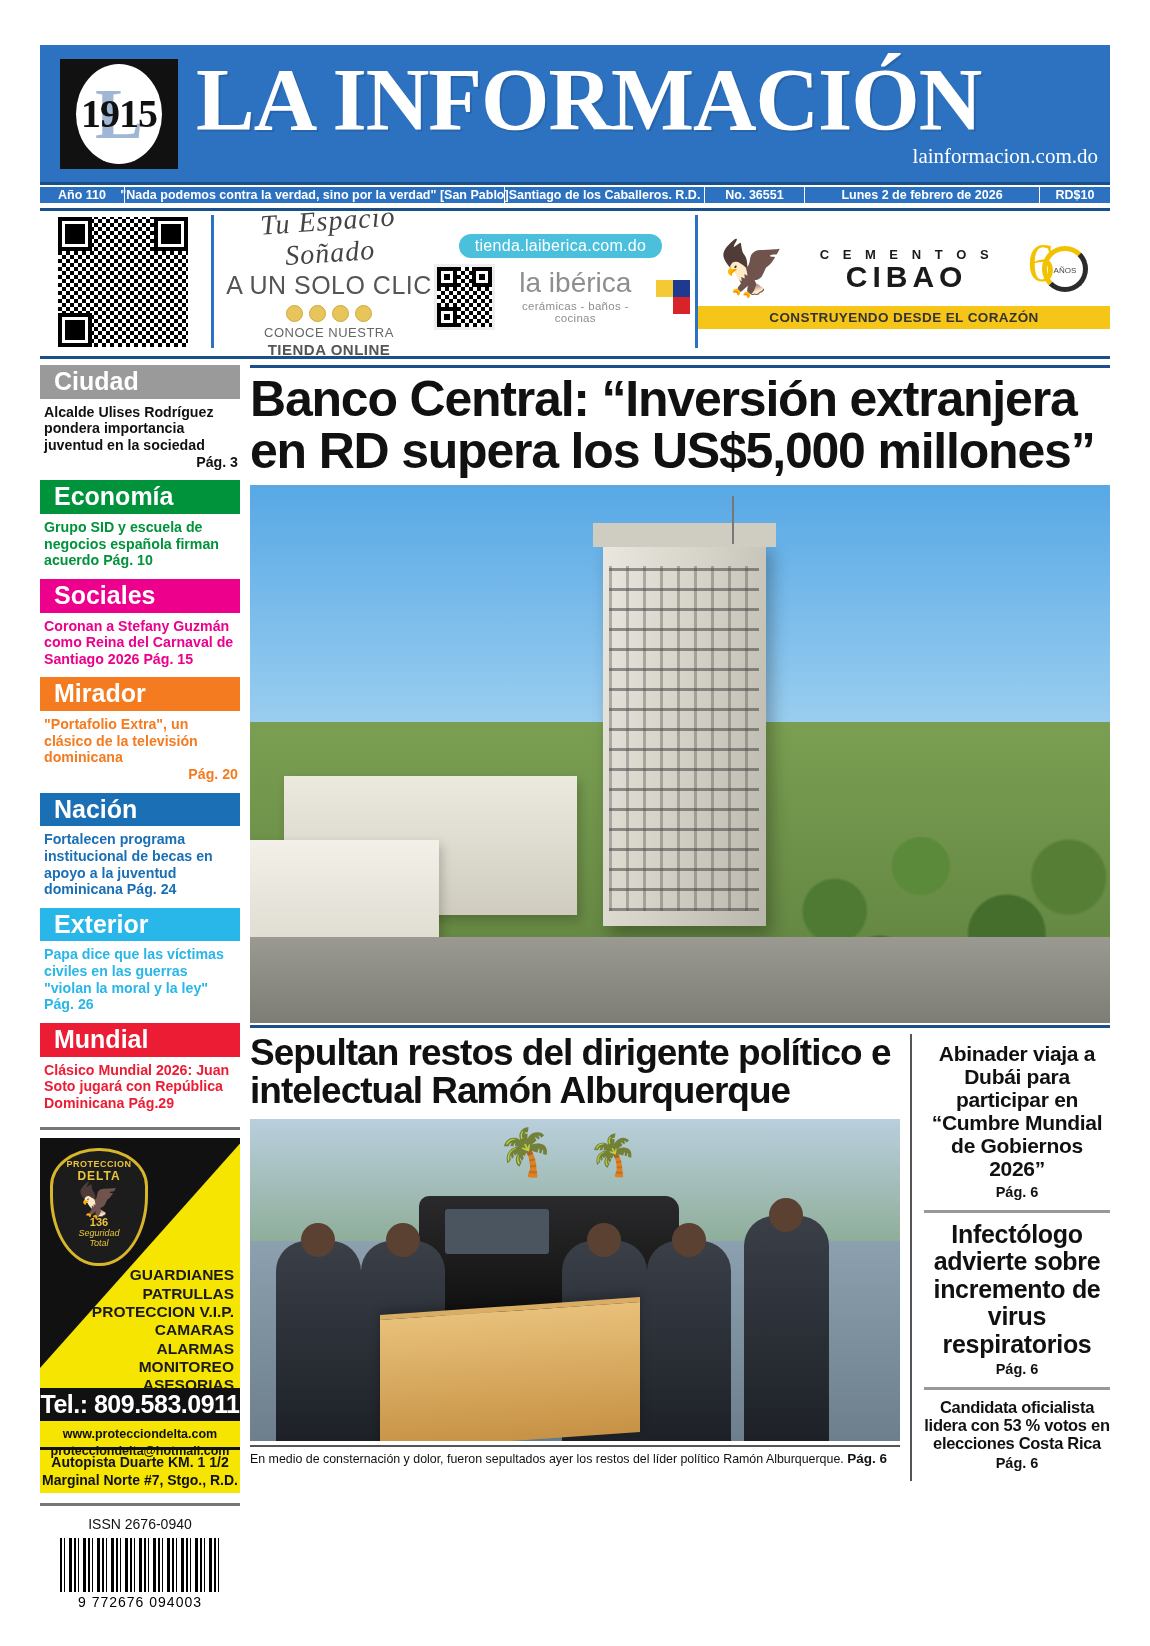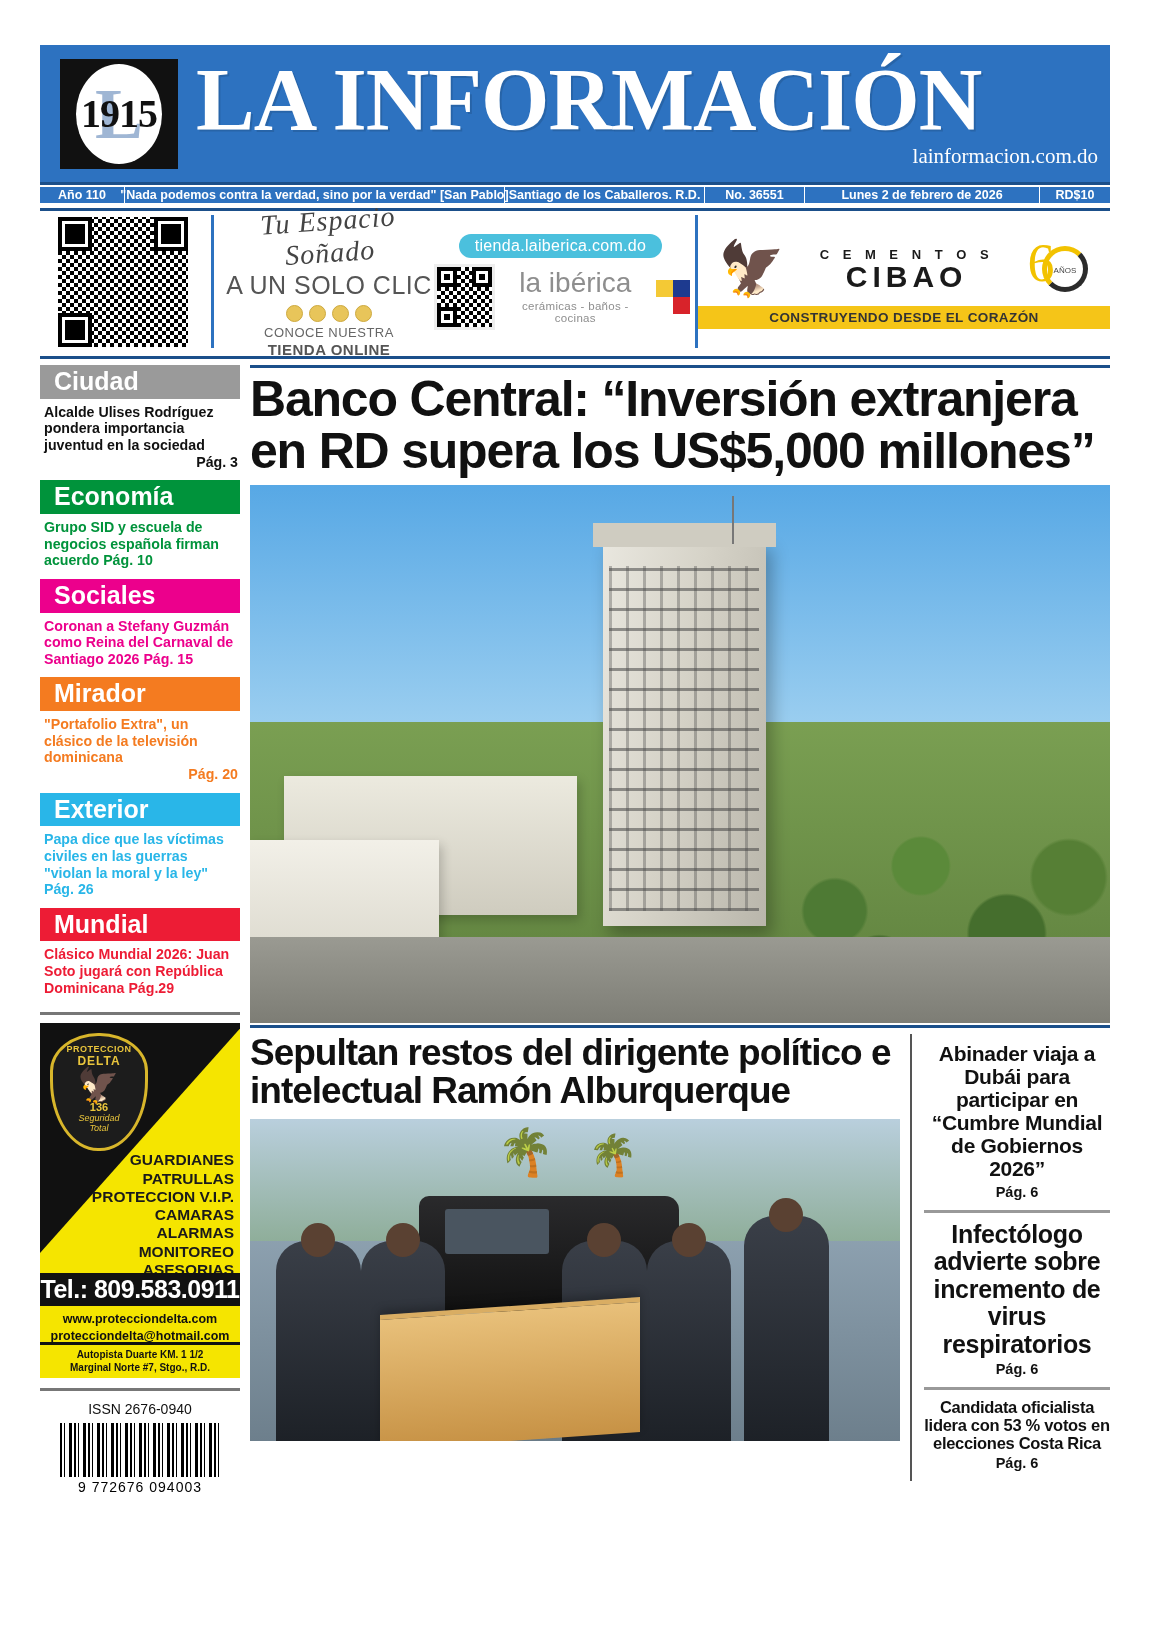--- a/index.html
+++ b/index.html
@@ -200,21 +200,21 @@
   .delta-tel {
     position:absolute; left:0; right:0; top:250px; background:#111; color:#fff;
     font-size:25px; font-weight:bold; text-align:center; padding:2px 0; letter-spacing:-.5px;
   }
   .delta-web {
     position:absolute; left:0; right:0; top:288px; text-align:center;
     font-size:12.5px; color:#111; font-weight:bold; line-height:1.3;
   }
   .delta-addr {
     position:absolute; left:0; right:0; bottom:4px; text-align:center;
-    font-size:10px; color:#111; font-weight:bold; line-height:1.25;
+    font-size:14px; color:#111; font-weight:bold; line-height:1.25;
     border-top:3px solid #111; padding-top:4px;
   }
   .issn { text-align:center; font-size:14px; margin-top:10px; color:#111; border-top:3px solid #777; padding-top:10px;}
   .barcode { margin: 6px auto 0; width: 160px; height: 54px;
     background: repeating-linear-gradient(90deg,#000 0 2px,#fff 2px 4px,#000 4px 5px,#fff 5px 9px,#000 9px 12px,#fff 12px 14px);
   }
   .barcode-num { text-align:center; font-size:14px; letter-spacing:1px; margin-top:2px; }
 
   
   .lead-head {
@@ -441,20 +441,27 @@
       </div>
 
       <div class="sec-wrap">
         <div class="sec-head" style="background:#f47b20">Mirador</div>
         <div class="sec-body" style="color:#f47b20">
           <span>"Portafolio Extra", un clásico de la televisión dominicana</span>
           <span class="align-right pg">Pág. 20</span>
         </div>
       </div>
 
+      <div class="sec-wrap">
+        <div class="sec-head" style="background:#1a6fb5">Nación</div>
+        <div class="sec-body" style="color:#1a6fb5">
+          <span>Fortalecen programa institucional de becas en apoyo a la juventud dominicana</span>
+          <span class="pg">Pág. 24</span>
+        </div>
+      </div>
 
       <div class="sec-wrap">
         <div class="sec-head" style="background:#29b6e8">Exterior</div>
         <div class="sec-body" style="color:#29b6e8">
           <span>Papa dice que las víctimas civiles en las guerras "violan la moral y la ley"</span>
           <span class="pg">Pág. 26</span>
         </div>
       </div>
 
       <div class="sec-wrap">
@@ -543,20 +550,24 @@
                 <span class="sp-head"></span>
               </div>
             <div class="sp-person" style="left:61%;">
                 <span class="sp-head"></span>
               </div>
             <div class="sp-person" style="left:76%;height:70%;">
                 <span class="sp-head"></span>
               </div>
             <div class="sp-coffin"></div>
           </div>
+          <div class="sec-caption">
+            <span>En medio de consternación y dolor, fueron sepultados ayer los restos del líder político Ramón Alburquerque.</span>
+            <b>Pág. 6</b>
+          </div>
         </div>
 
         <div class="lower-right">
 
           <div class="brief">
             <div class="brief-title">Abinader viaja a Dubái para participar en “Cumbre Mundial de Gobiernos 2026”</div>
             <div class="brief-pg">Pág. 6</div>
           </div>
 
           <div class="brief">

